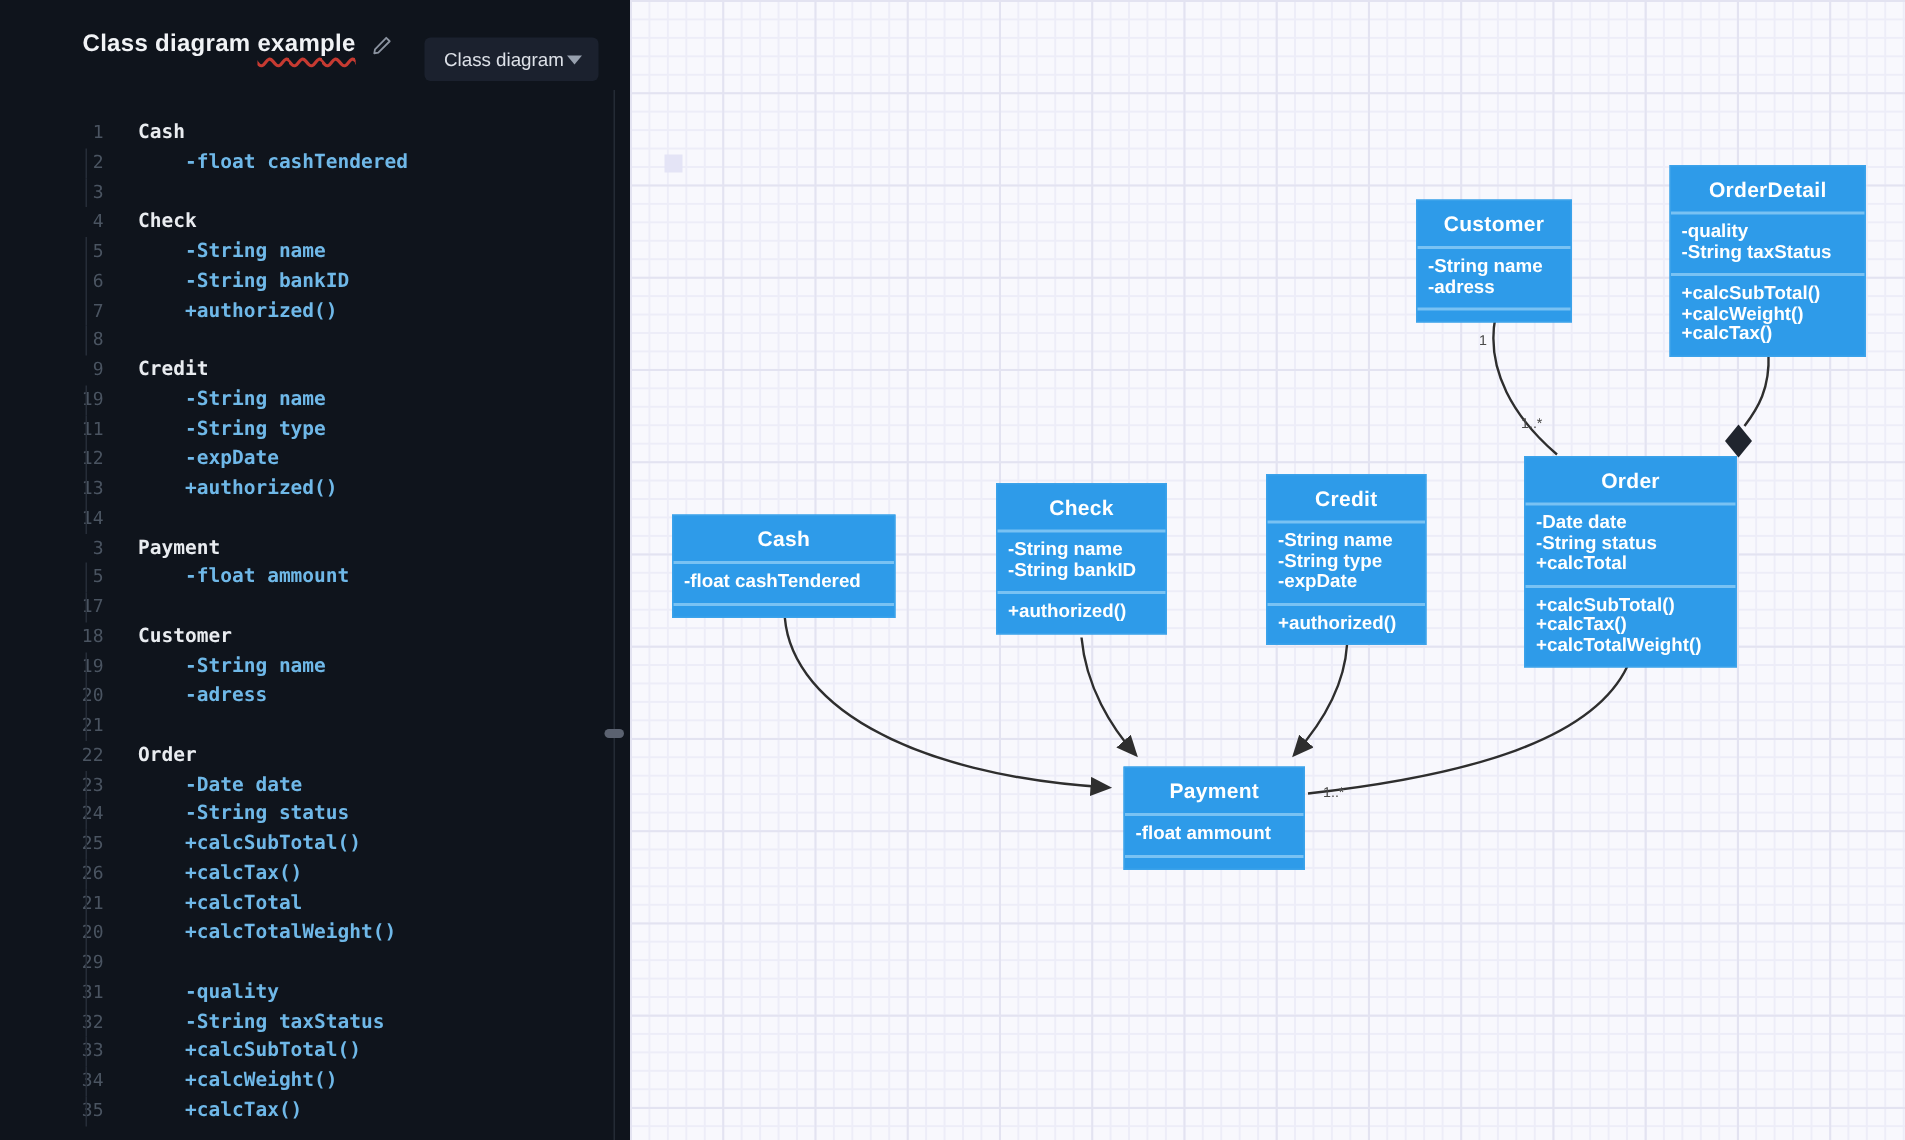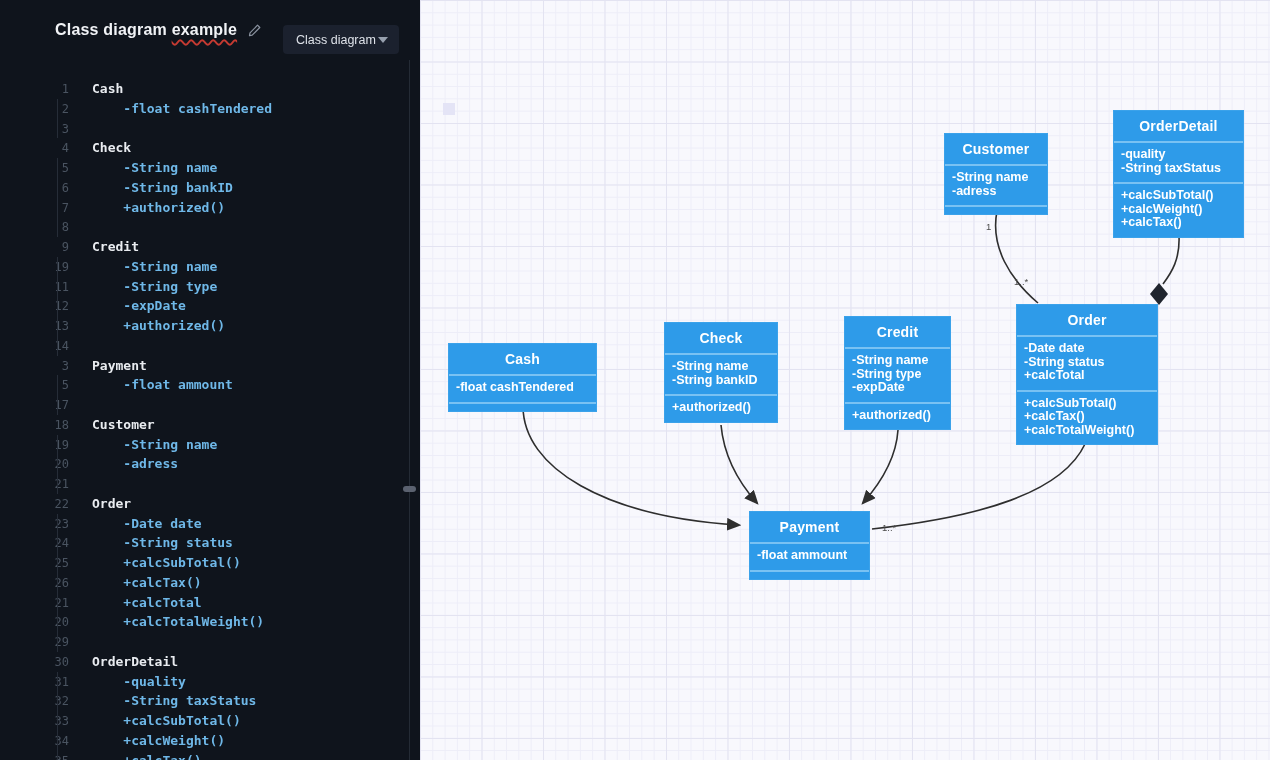--- a/index.html
+++ b/index.html
@@ -90,21 +90,20 @@
         <div class="code-line member"><span class="ln">20</span><span class="lt">    -adress</span><span class="guide"></span></div>
         <div class="code-line blank"><span class="ln">21</span><span class="lt"></span><span class="guide"></span></div>
         <div class="code-line class"><span class="ln">22</span><span class="lt">Order</span></div>
         <div class="code-line member"><span class="ln">23</span><span class="lt">    -Date date</span><span class="guide"></span></div>
         <div class="code-line member"><span class="ln">24</span><span class="lt">    -String status</span><span class="guide"></span></div>
         <div class="code-line member"><span class="ln">25</span><span class="lt">    +calcSubTotal()</span><span class="guide"></span></div>
         <div class="code-line member"><span class="ln">26</span><span class="lt">    +calcTax()</span><span class="guide"></span></div>
         <div class="code-line member"><span class="ln">21</span><span class="lt">    +calcTotal</span><span class="guide"></span></div>
         <div class="code-line member"><span class="ln">20</span><span class="lt">    +calcTotalWeight()</span><span class="guide"></span></div>
         <div class="code-line blank"><span class="ln">29</span><span class="lt"></span><span class="guide"></span></div>
-        <div class="code-line class"><span class="ln">30</span><span class="lt">OrderDetail</span></div>
         <div class="code-line member"><span class="ln">31</span><span class="lt">    -quality</span><span class="guide"></span></div>
         <div class="code-line member"><span class="ln">32</span><span class="lt">    -String taxStatus</span><span class="guide"></span></div>
         <div class="code-line member"><span class="ln">33</span><span class="lt">    +calcSubTotal()</span><span class="guide"></span></div>
         <div class="code-line member"><span class="ln">34</span><span class="lt">    +calcWeight()</span><span class="guide"></span></div>
         <div class="code-line member"><span class="ln">35</span><span class="lt">    +calcTax()</span><span class="guide"></span></div>
       </div>
     <div class="splitter-line"></div>
     <div class="splitter-handle"></div>
   </div>
 

